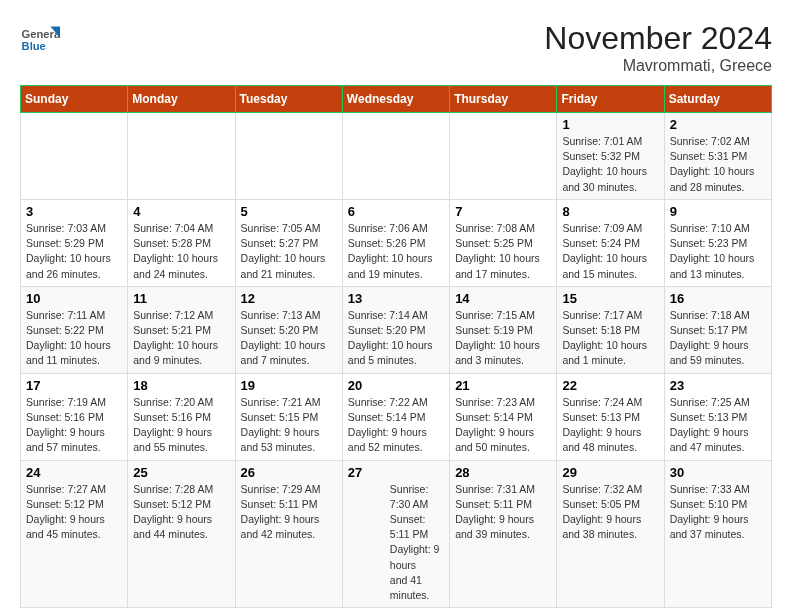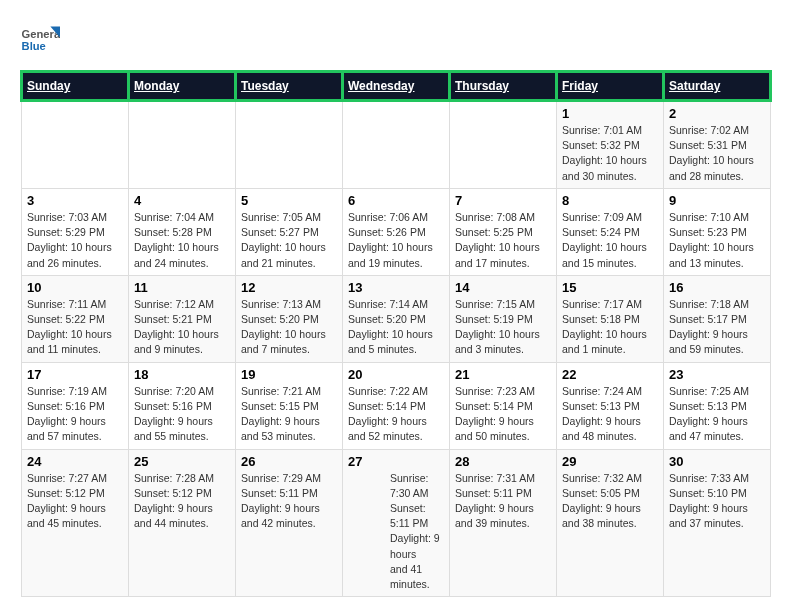--- a/index.html
+++ b/index.html
@@ -37,28 +37,27 @@
       font-size: 16px;
       font-weight: normal;
       color: #444;
     }
     table {
       width: 100%;
       border-collapse: collapse;
       font-size: 11px;
     }
     thead tr th {
-      background: #0f172a;
+      background: #c2410c;
       color: #fff;
       padding: 6px 4px;
       text-align: left;
       font-size: 12px;
       font-weight: bold;
-      border: 3px solid #22c55e;
-      text-decoration: underline;
+      border: 1px solid #22c55e;
     }
     tbody tr td {
       border: 1px solid #ddd;
       padding: 4px 5px;
       vertical-align: top;
       width: 14.28%;
       height: 80px;
       background: #fff;
     }
     tbody tr:nth-child(odd) td {
@@ -84,20 +83,22 @@
 
 <div class="header">
   <div class="logo-wrapper">
     <svg class="logo-icon" viewBox="0 0 50 50">
       <text x="2" y="22" font-size="14" font-weight="bold" fill="#555">General</text>
       <text x="2" y="38" font-size="14" font-weight="bold" fill="#1a6ab0">Blue</text>
       <polygon points="38,8 50,8 50,22" fill="#1a6ab0"></polygon>
     </svg>
   </div>
   <div class="title-section">
+    <h1>November 2024</h1>
+    <h2>Mavrommati, Greece</h2>
   </div>
 </div>
 
 <table>
   <thead>
     <tr>
     <th>Sunday</th>
         <th>Monday</th>
         <th>Tuesday</th>
         <th>Wednesday</th>

